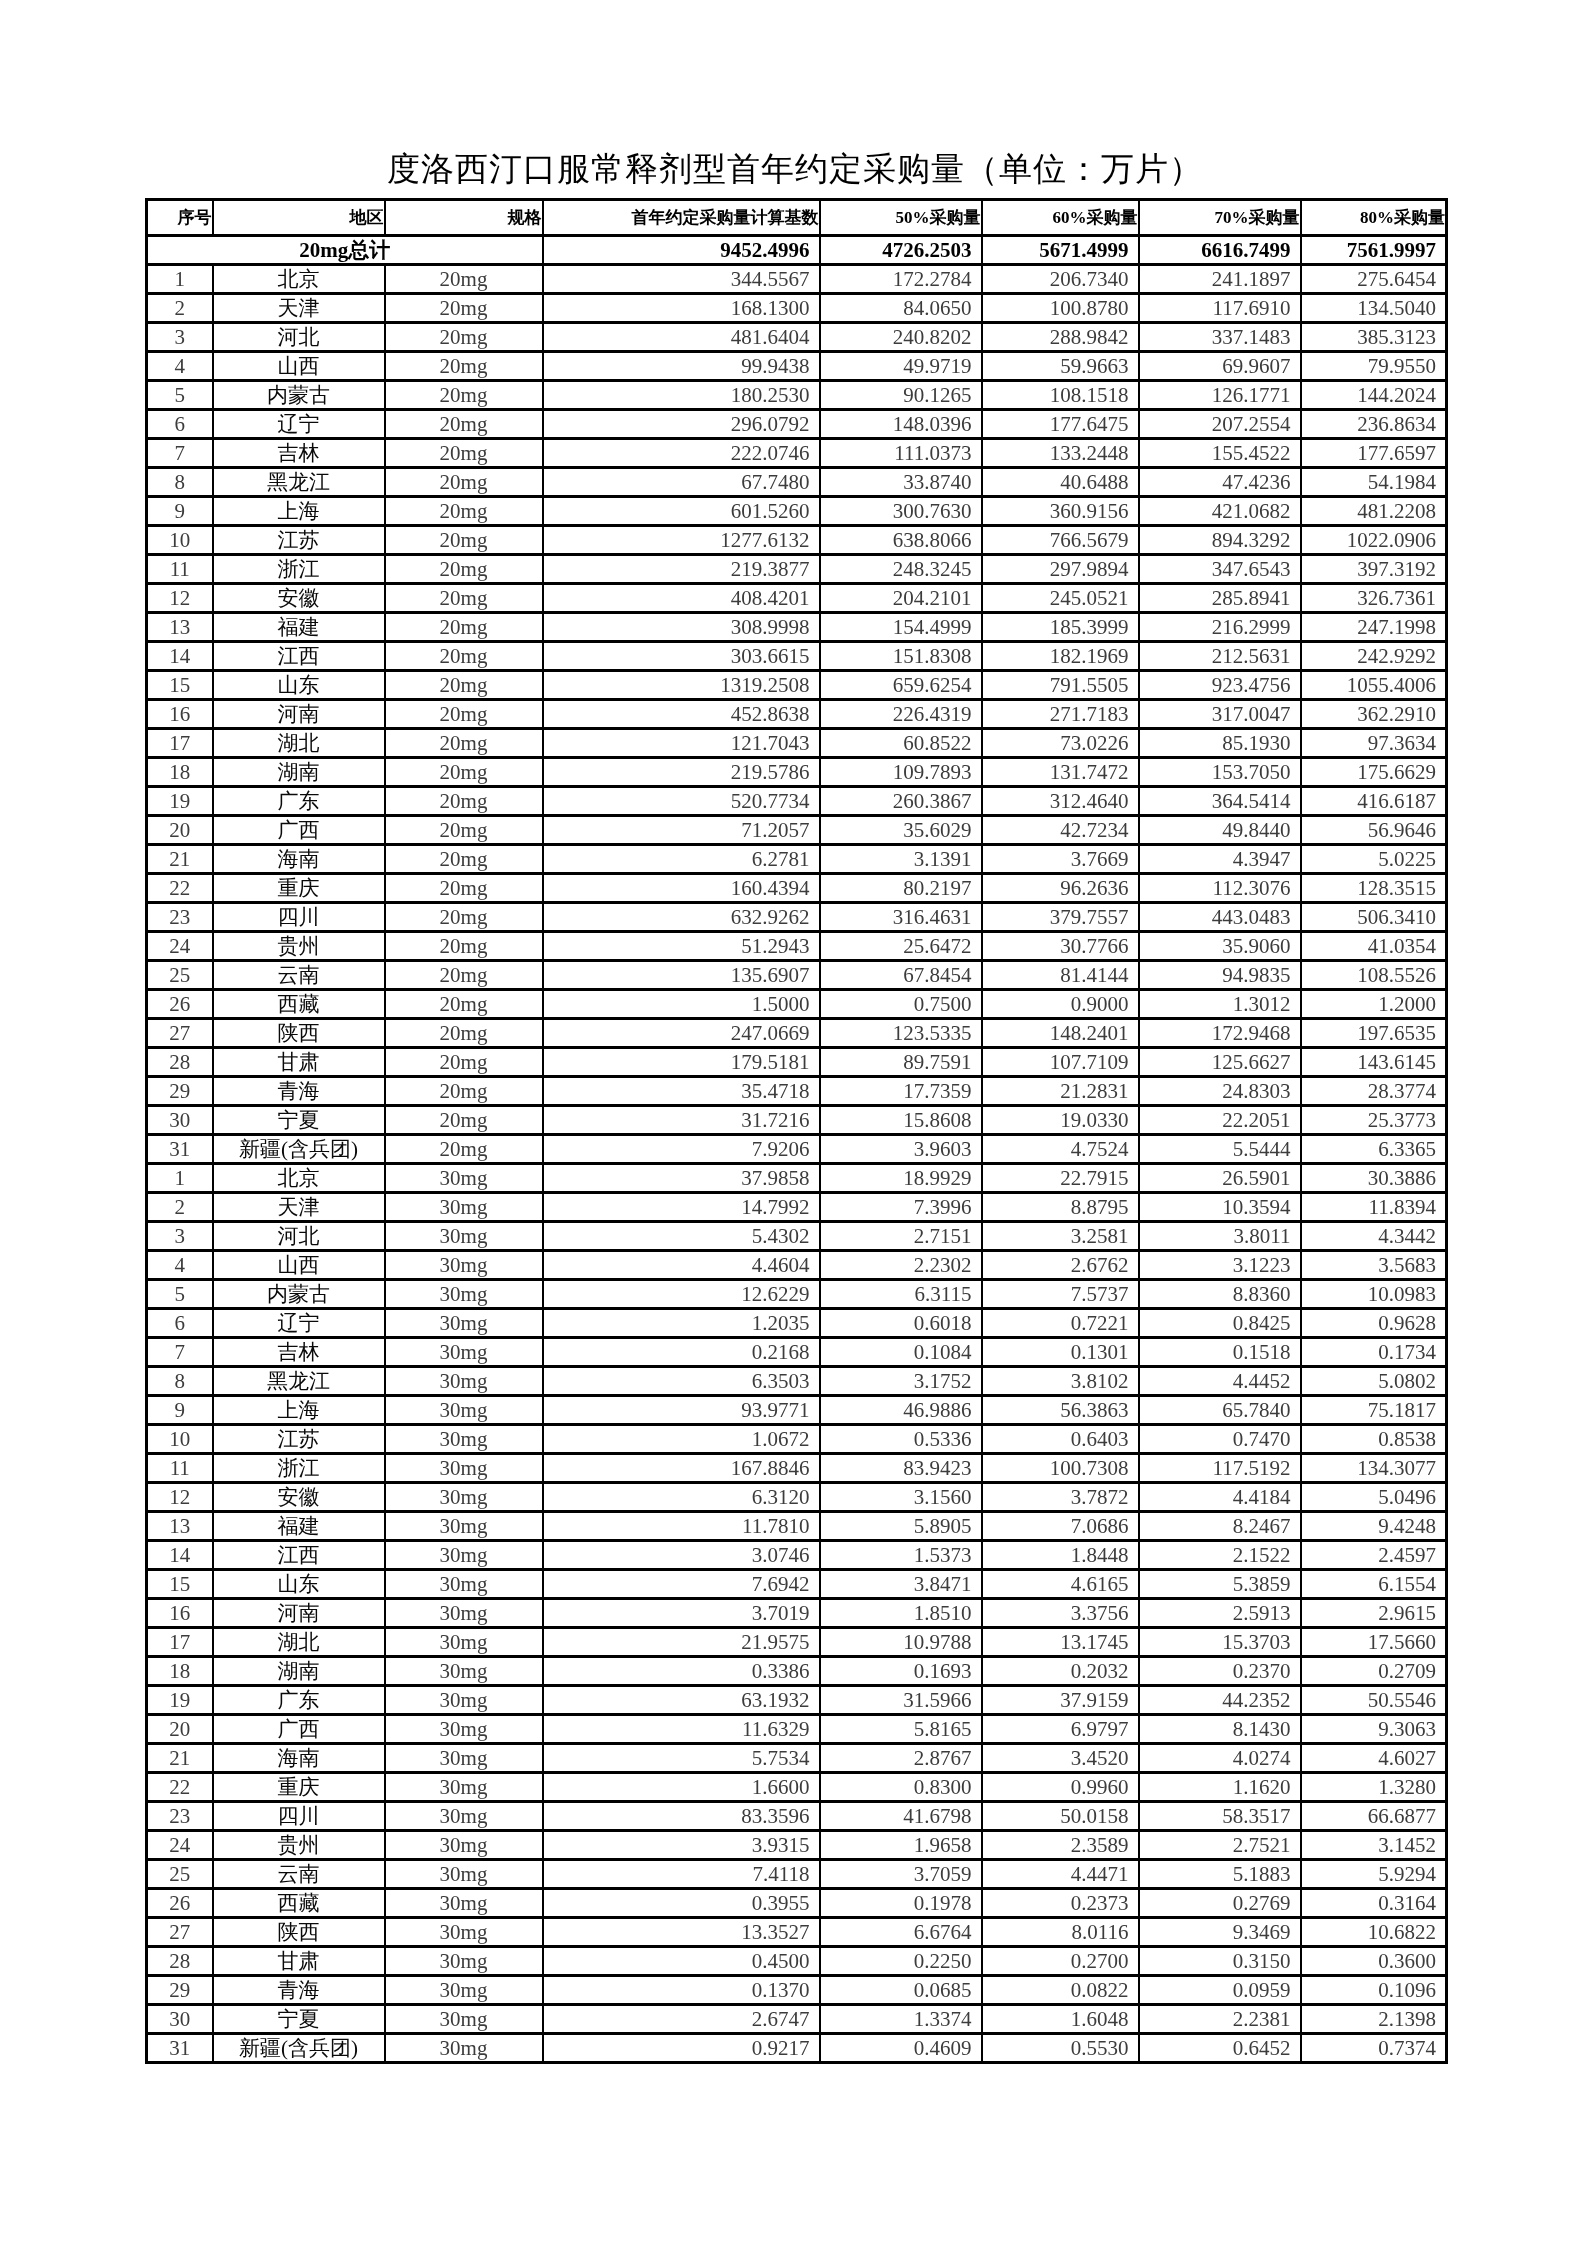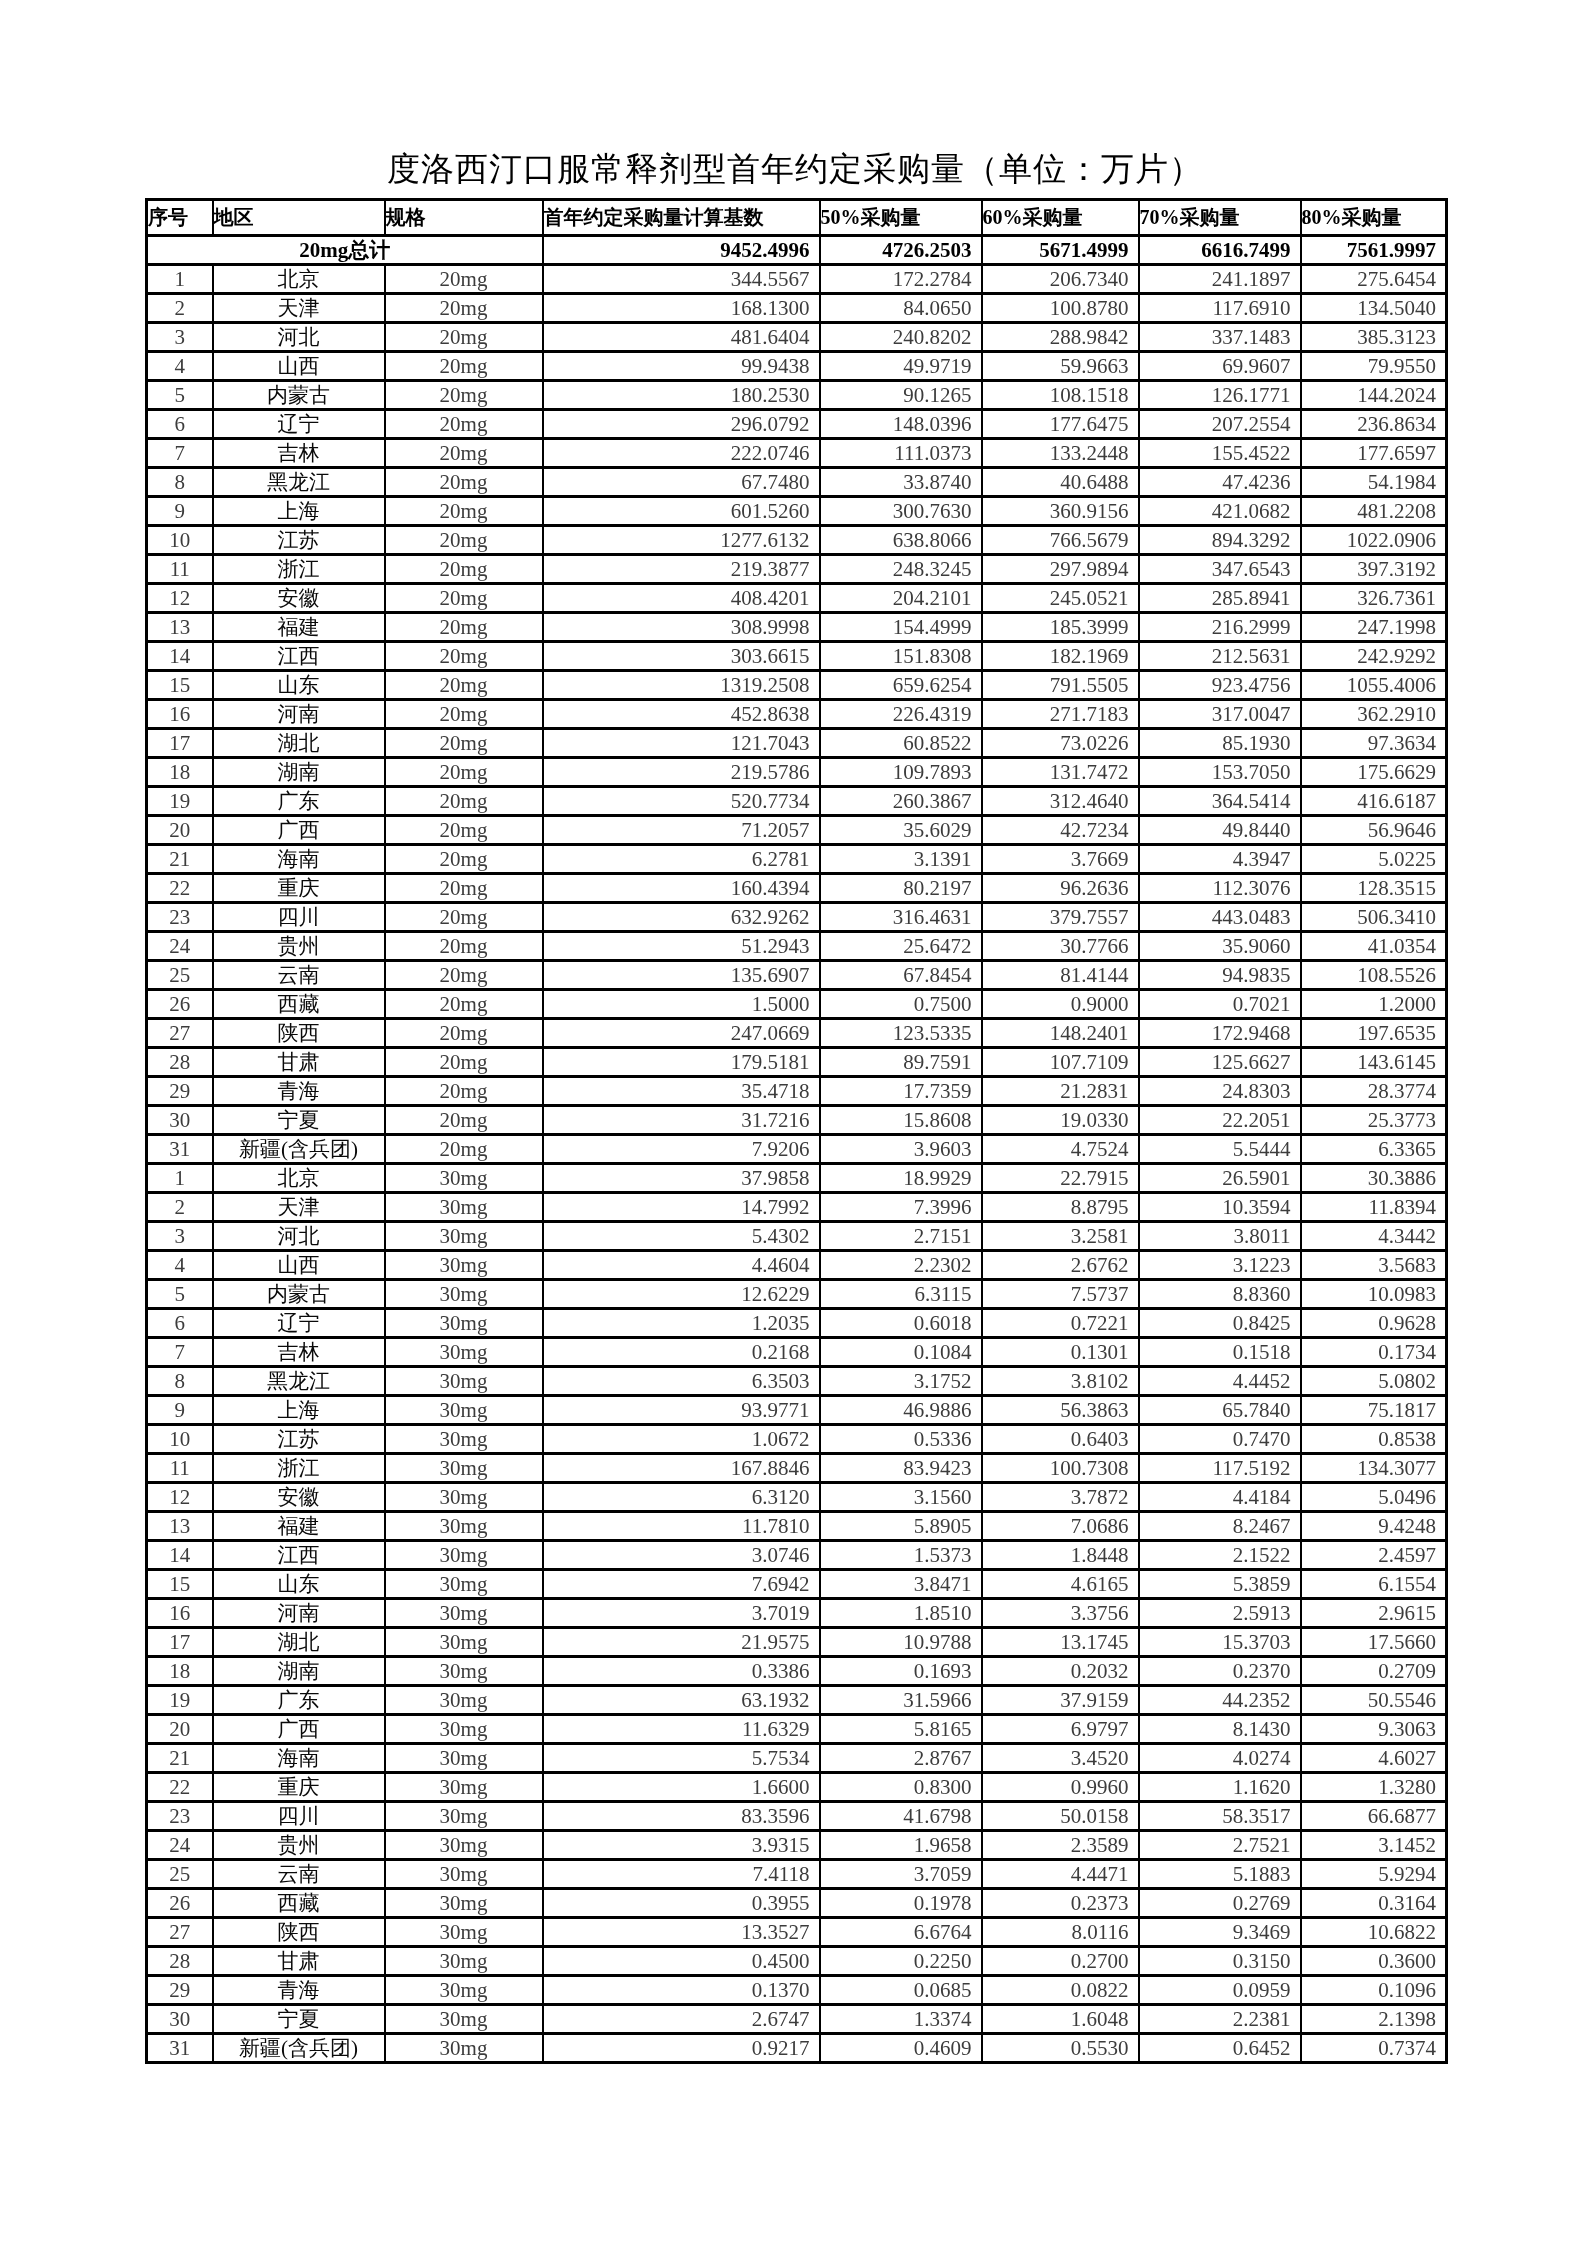--- a/index.html
+++ b/index.html
@@ -38,23 +38,23 @@
     border-left: 2px solid #000;
     border-right: 2px solid #000;
     border-top: 3px solid #000;
     border-bottom: 3px solid #000;
     padding: 0;
     overflow: hidden;
     white-space: nowrap;
   }
   .proc-table th {
     height: 33px;
-    font-size: 20px;
+    font-size: 17px;
     font-weight: bold;
-    text-align: left;
+    text-align: right;
   }
   .proc-table td {
     height: 26px;
     font-size: 21px;
     line-height: 26px;
   }
   td.no-cell, td.region-cell, td.spec-cell {
     text-align: center;
   }
   td.no-cell, td.spec-cell {
@@ -365,21 +365,21 @@
         <td class="num">94.9835</td>
         <td class="num">108.5526</td>
       </tr>
       <tr>
         <td class="no-cell">26</td>
         <td class="region-cell">西藏</td>
         <td class="spec-cell">20mg</td>
         <td class="num">1.5000</td>
         <td class="num">0.7500</td>
         <td class="num">0.9000</td>
-        <td class="num">0.7021</td>
+        <td class="num">1.3012</td>
         <td class="num">1.2000</td>
       </tr>
       <tr>
         <td class="no-cell">27</td>
         <td class="region-cell">陕西</td>
         <td class="spec-cell">20mg</td>
         <td class="num">247.0669</td>
         <td class="num">123.5335</td>
         <td class="num">148.2401</td>
         <td class="num">172.9468</td>

